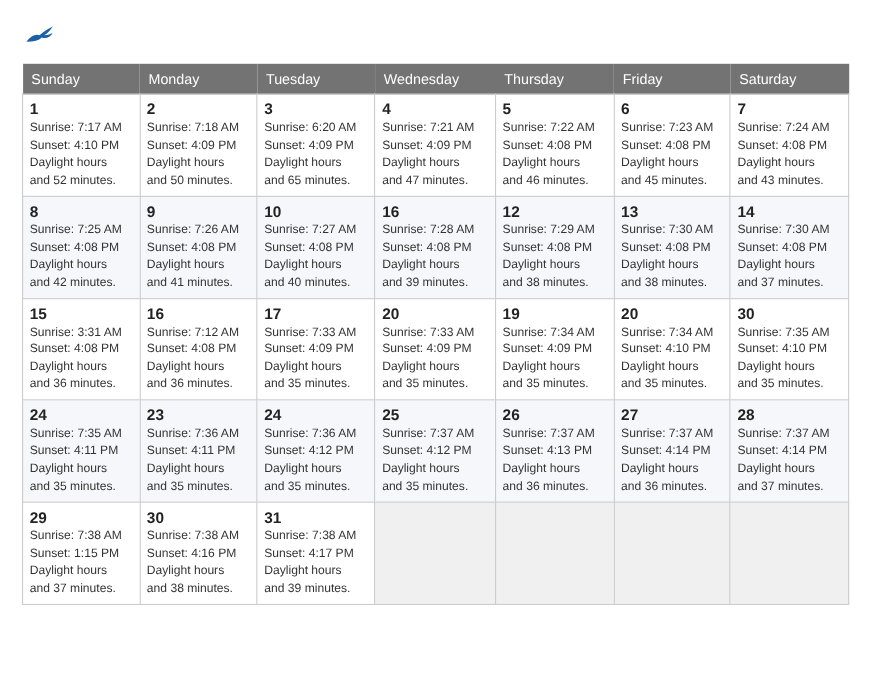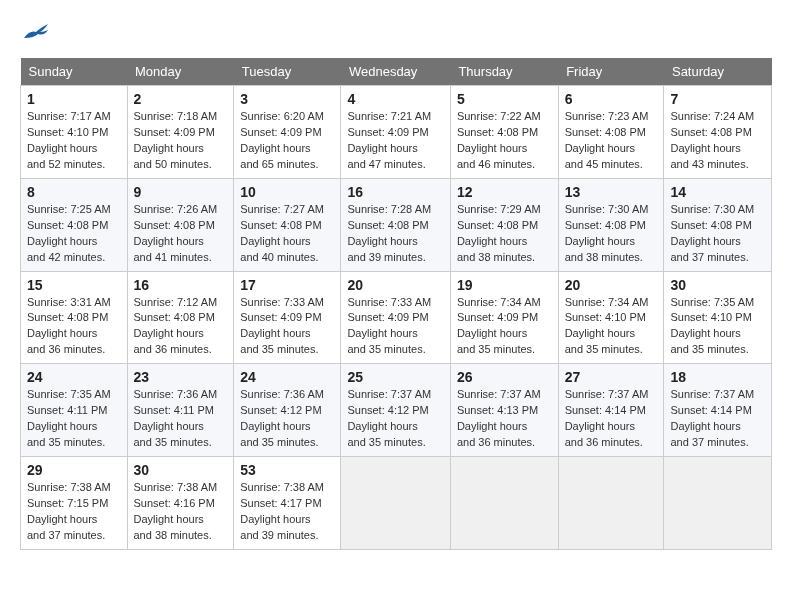--- a/index.html
+++ b/index.html
@@ -236,35 +236,35 @@
       </td>
         <td>
         <span class="day-number">26</span>
         <div class="day-info"><span>Sunrise: 7:37 AM</span><br><span>Sunset: 4:13 PM</span><br><span>Daylight hours</span><br><span>and 36 minutes.</span></div>
       </td>
         <td>
         <span class="day-number">27</span>
         <div class="day-info"><span>Sunrise: 7:37 AM</span><br><span>Sunset: 4:14 PM</span><br><span>Daylight hours</span><br><span>and 36 minutes.</span></div>
       </td>
         <td>
-        <span class="day-number">18</span>
+        <span class="day-number">28</span>
         <div class="day-info"><span>Sunrise: 7:37 AM</span><br><span>Sunset: 4:14 PM</span><br><span>Daylight hours</span><br><span>and 37 minutes.</span></div>
       </td>
       </tr>
       <tr>
         <td>
         <span class="day-number">29</span>
-        <div class="day-info"><span>Sunrise: 7:38 AM</span><br><span>Sunset: 7:15 PM</span><br><span>Daylight hours</span><br><span>and 37 minutes.</span></div>
+        <div class="day-info"><span>Sunrise: 7:38 AM</span><br><span>Sunset: 1:15 PM</span><br><span>Daylight hours</span><br><span>and 37 minutes.</span></div>
       </td>
         <td>
         <span class="day-number">30</span>
         <div class="day-info"><span>Sunrise: 7:38 AM</span><br><span>Sunset: 4:16 PM</span><br><span>Daylight hours</span><br><span>and 38 minutes.</span></div>
       </td>
         <td>
-        <span class="day-number">53</span>
+        <span class="day-number">31</span>
         <div class="day-info"><span>Sunrise: 7:38 AM</span><br><span>Sunset: 4:17 PM</span><br><span>Daylight hours</span><br><span>and 39 minutes.</span></div>
       </td>
         <td class="empty-cell"></td>
         <td class="empty-cell"></td>
         <td class="empty-cell"></td>
         <td class="empty-cell"></td>
       </tr>
     </tbody>
 </table>
 

